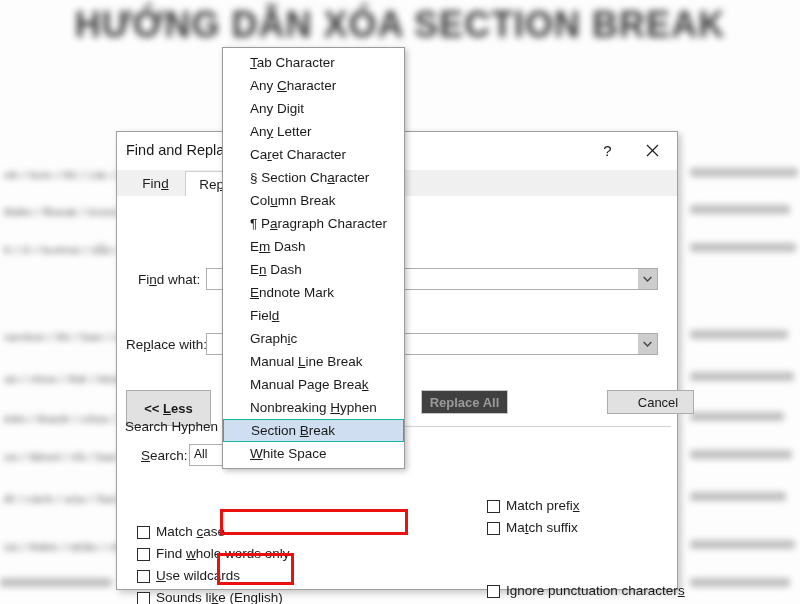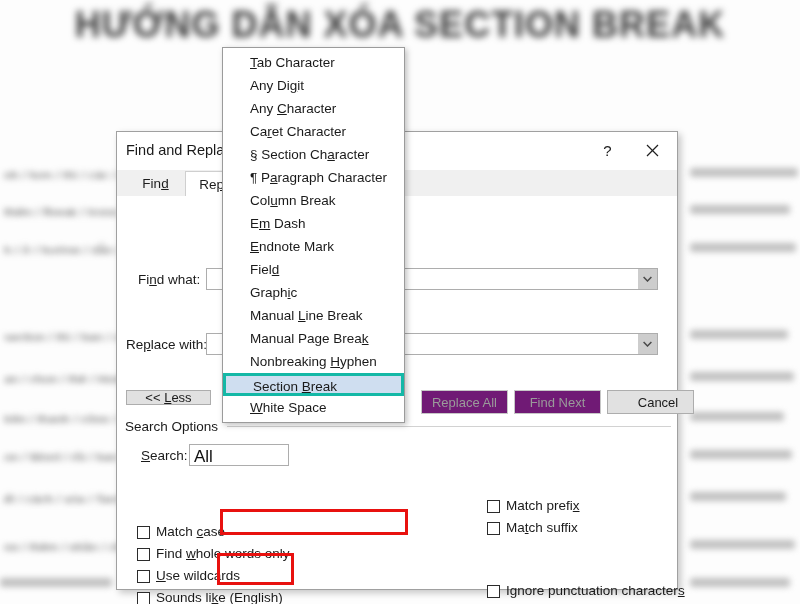--- a/index.html
+++ b/index.html
@@ -142,36 +142,36 @@
   }
   .combo .arrow {
     position: absolute; right: 0; top: 0;
     width: 19px; height: 20px;
     background: #cdcdcd;
     display: flex; align-items: center; justify-content: center;
   }
   .combo .arrow svg { display:block; }
   .combo .val {
     position: absolute; left: 4px; top: 2px;
-    font-size: 17px; color: #111;
+    font-size: 12px; color: #111;
   }
 
   
   .btn {
     position: absolute;
     box-sizing: border-box;
     border: 1px solid #adadad;
     background: #e1e1e1;
     font-size: 13px;
     color: #1a1a1a;
     display: flex; align-items: center; justify-content: center;
     cursor: default;
     white-space: nowrap;
   }
-  .btn.disabled { color: #9a9a9a; background: #701a75; border-color: #c7c7c7; }
+  .btn.disabled { color: #9a9a9a; background: #404040; border-color: #c7c7c7; font-weight: bold; }
 
   
   .group-line {
     position: absolute;
     height: 1px;
     background: #d2d2d2;
   }
 
   
   .cb {
@@ -209,21 +209,21 @@
     line-height: 23px;
     padding-left: 27px;
     font-size: 13.5px;
     color: #1a1a1a;
     white-space: nowrap;
     cursor: default;
     box-sizing: border-box;
   }
   .mi.sel {
     background: #cfdef0;
-    border: 3px solid #14b8a6;
+    border: 1px solid #14b8a6;
     line-height: 21px;
   }
 
   
   .annot {
     position: absolute;
     border: 3px solid #e8110f;
     box-sizing: border-box;
     pointer-events: none;
   }
@@ -304,29 +304,28 @@
       </div>
       <div class="combo" style="left:89px; top:137px; width:452px;">
         <span class="val"></span>
         <span class="arrow">
           <svg width="9" height="6" viewBox="0 0 9 6" aria-hidden="true">
             <path d="M0.6 1 L4.5 5 L8.4 1" fill="none" stroke="#4a4a4a" stroke-width="1.5"></path>
           </svg>
         </span>
       </div>
 
-      <div class="btn" style="left:9px; top:194px; width:85px; height:15px;">
+      <div class="btn" style="left:9px; top:194px; width:85px; height:36px;font-weight:bold;">
         <span>&lt;&lt; <u>L</u>ess</span>
       </div>
 
       <div class="btn disabled" style="left:304px; top:194px; width:87px; height:24px;">Replace All</div>
-      <div class="btn disabled" style="left:397px; top:194px; width:87px; height:24px;">Find Next</div>
       <div class="btn" style="left:490px; top:194px; width:87px; height:24px;padding-left:15px;">Cancel</div>
 
-      <div class="lbl" style="left:8px; top:223px;">Search Options</div>
+      <div class="lbl" style="left:8px; top:223px;">Search Hyphen</div>
       <div class="group-line" style="left:110px; top:230px; width:444px;"></div>
 
       <div class="lbl" style="left:24px; top:252px;">
         <u>S</u>earch:
       </div>
       <div class="combo" style="left:72px; top:248px; width:100px;">
         <span class="val">All</span>
       </div>
 
       <div class="cb" style="left:20px; top:329px;">
@@ -365,27 +364,29 @@
       <div class="cb" style="left:370px; top:410px;">
         
         
       </div>
 
     </div>
   </div>
 
   <div class="menu">
     <div class="mi"><u>T</u>ab Character</div>
+    <div class="mi">Any <u>C</u>haracter</div>
     <div class="mi">Any Di<u>g</u>it</div>
-    <div class="mi">Any <u>C</u>haracter</div>
+    <div class="mi">An<u>y</u> Letter</div>
     <div class="mi">Ca<u>r</u>et Character</div>
     <div class="mi">§ Section Ch<u>a</u>racter</div>
+    <div class="mi">Col<u>u</u>mn Break</div>
     <div class="mi">¶ P<u>a</u>ragraph Character</div>
-    <div class="mi">Col<u>u</u>mn Break</div>
     <div class="mi">E<u>m</u> Dash</div>
+    <div class="mi">E<u>n</u> Dash</div>
     <div class="mi"><u>E</u>ndnote Mark</div>
     <div class="mi">Fiel<u>d</u></div>
     <div class="mi">Graph<u>i</u>c</div>
     <div class="mi">Manual <u>L</u>ine Break</div>
     <div class="mi">Manual Page Brea<u>k</u></div>
     <div class="mi">Nonbreaking <u>H</u>yphen</div>
     <div class="mi sel">Section <u>B</u>reak</div>
     <div class="mi"><u>W</u>hite Space</div>
   </div>
 

